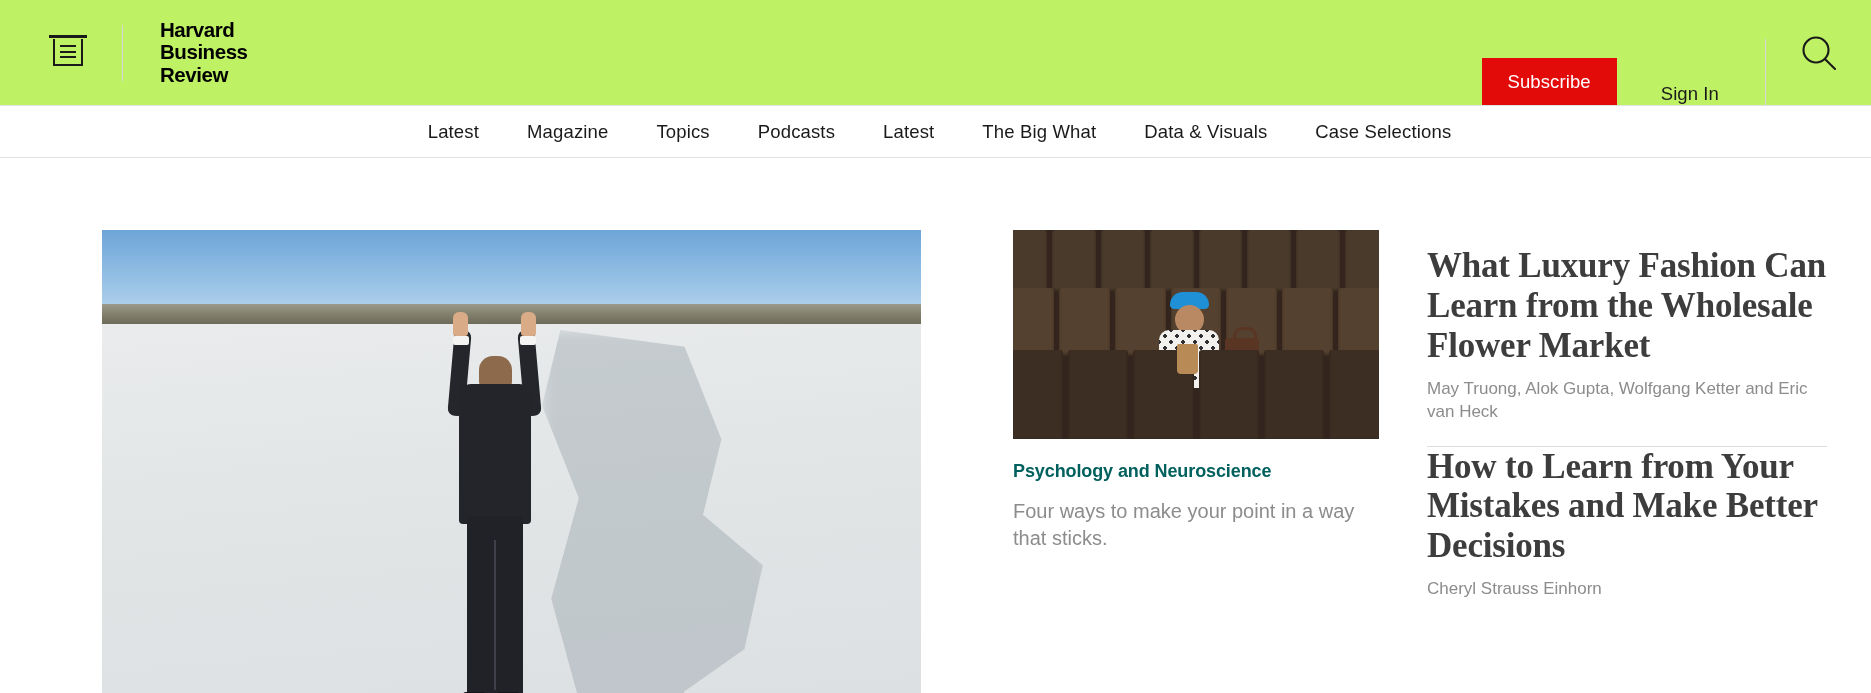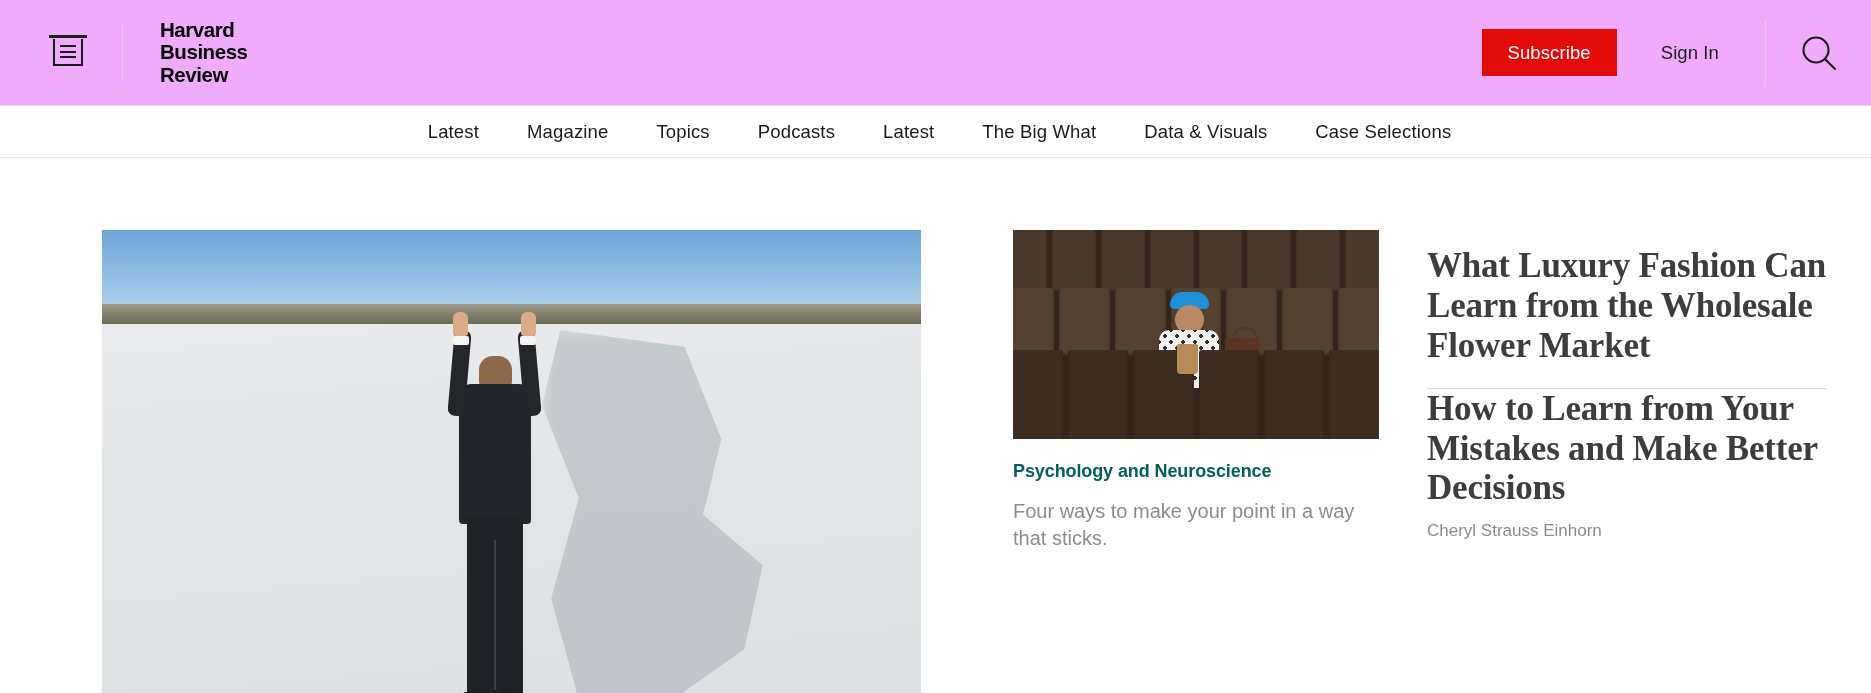--- a/index.html
+++ b/index.html
@@ -12,21 +12,21 @@
     font-family: "Liberation Sans", sans-serif;
     -webkit-font-smoothing: antialiased;
   }
 
   
   .header {
     position: relative;
     height: 105px;
     display: flex;
     align-items: center;
-    background: #f0abfc;
+    background: #bef264;
   }
 
   .menu-button {
     margin-left: 46px;
     width: 44px;
     height: 44px;
     display: flex;
     align-items: center;
     justify-content: center;
     cursor: pointer;
@@ -74,21 +74,21 @@
     line-height: 1.08;
     letter-spacing: -0.45px;
     color: #000000;
     cursor: pointer;
   }
   .logo span { display: block; }
 
   .header-right {
     margin-left: auto;
     display: flex;
-    align-items: center;
+    align-items: flex-end;
     height: 100%;
   }
 
   .subscribe-btn {
     background: #e30a0a;
     color: #ffffff;
     border: none;
     font-family: "Liberation Sans", sans-serif;
     font-size: 18.5px;
     font-weight: normal;
@@ -567,20 +567,21 @@
       </div>
     </div>
     <div class="topic-label">Psychology and Neuroscience</div>
     <p class="mid-dek">Four ways to make your point in a way that sticks.</p>
   </div>
 
   <div class="right-col">
 
     <div class="latest-item">
       <h3 class="latest-headline">What Luxury Fashion Can Learn from the Wholesale Flower Market</h3>
+      <div class="latest-byline">May Truong, Alok Gupta, Wolfgang Ketter and Eric van Heck</div>
     </div>
 
     <div class="latest-item">
       <h3 class="latest-headline">How to Learn from Your Mistakes and Make Better Decisions</h3>
       <div class="latest-byline">Cheryl Strauss Einhorn</div>
     </div>
   </div>
 
 </div>
 

